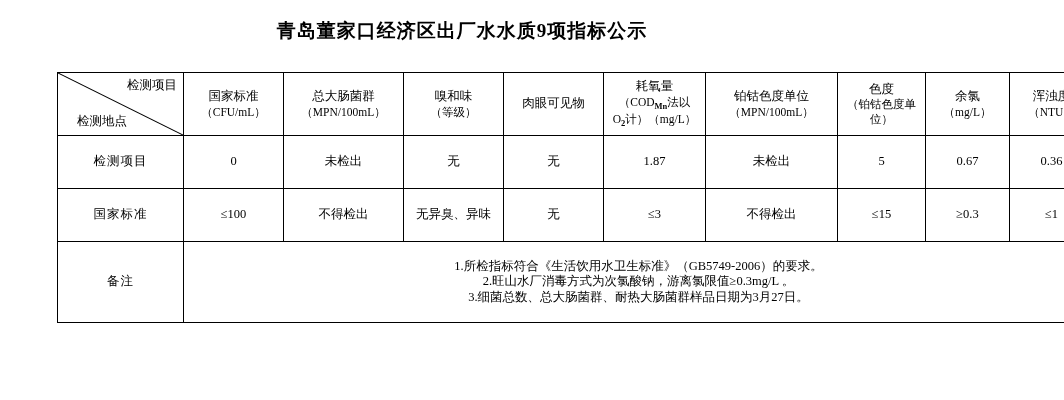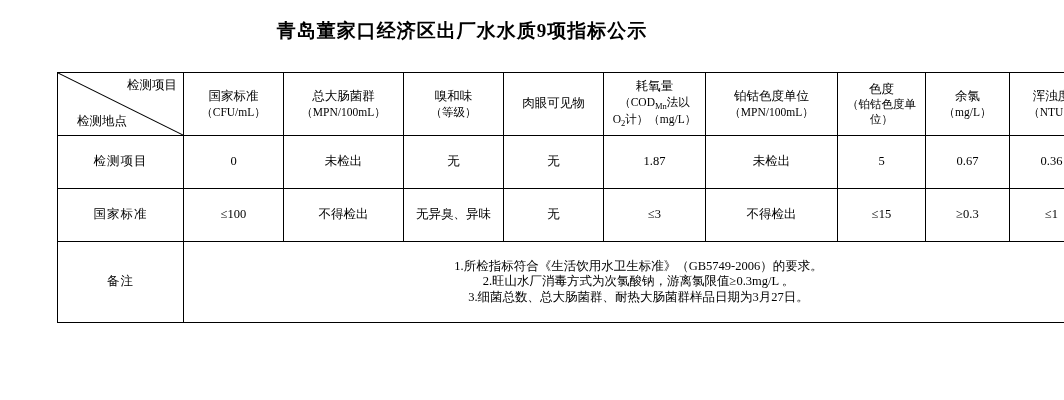--- a/index.html
+++ b/index.html
@@ -88,20 +88,21 @@
     display: block;
     font-size: 12.5px;
   }
   .hdr-sub {
     display: block;
     font-size: 11.5px;
   }
   .hdr-sub .sub {
     font-size: 8.5px;
     vertical-align: sub;
+    font-weight: bold;
   }
   .row-label {
     font-size: 13.5px;
     letter-spacing: 1px;
   }
   .data-cell {
     font-size: 12.5px;
   }
   .notes-label {
     font-size: 13.5px;

